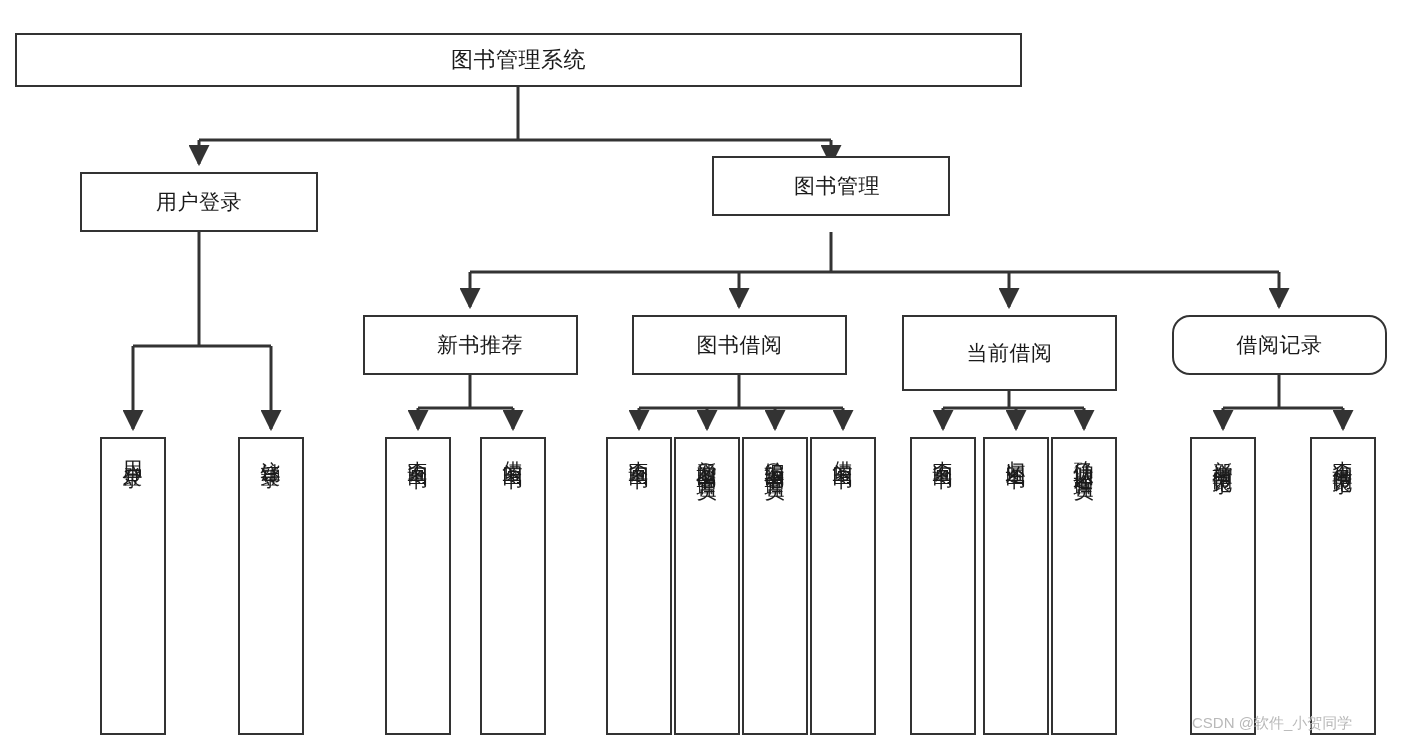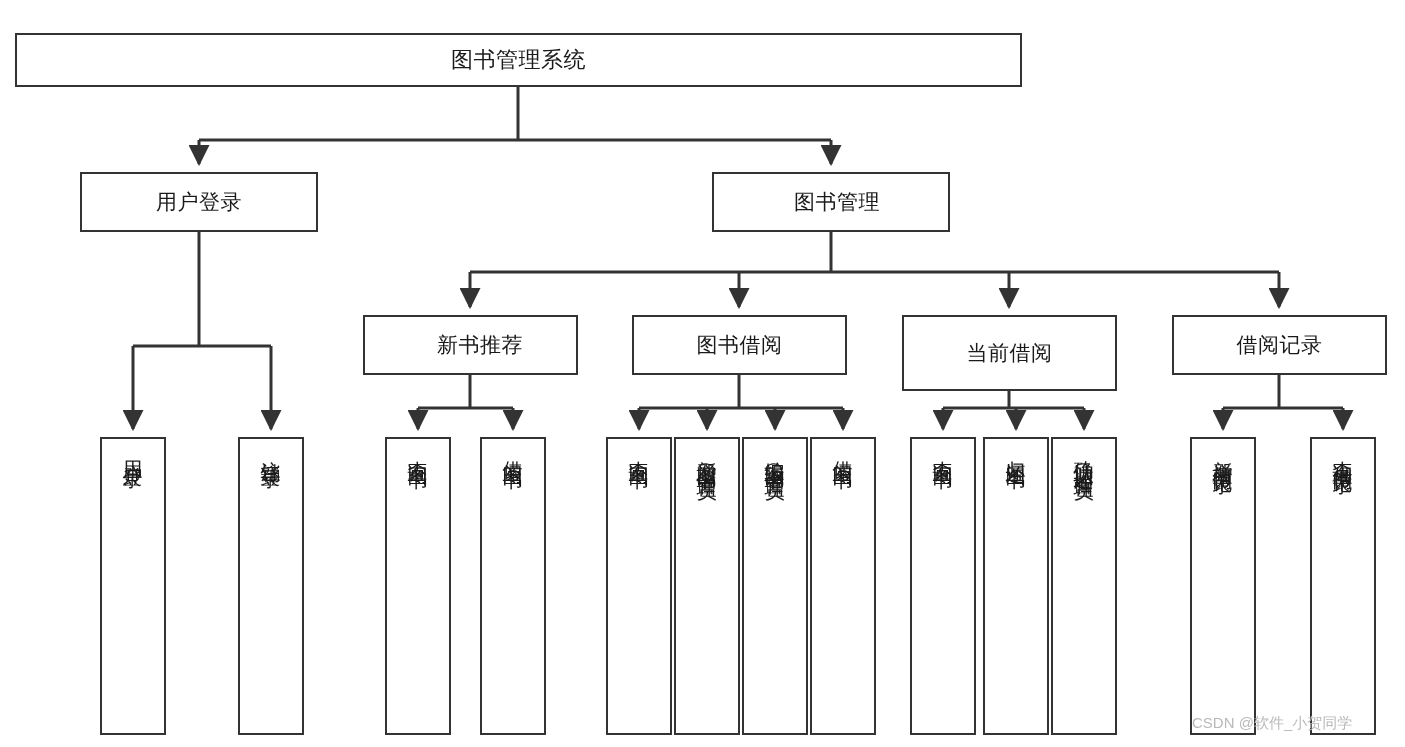--- a/index.html
+++ b/index.html
@@ -128,34 +128,34 @@
     </g>
   </svg>
 
   <div class="node root horiz" id="node-root" style="left: 15px; top: 13px; width: 1007px; height: 54px; margin-top: 20px;">
     <span class="htext">图书管理系统</span>
   </div>
 
   <div class="node horiz" id="node-l2-0" style="left: 80px; top: 172px; width: 238px; height: 60px;">
     <span class="htext">用户登录</span>
   </div>
-  <div class="node horiz" id="node-l2-1" style="left: 712px; top: 172px; width: 238px; height: 60px; padding-left: 12px;">
+  <div class="node horiz" id="node-l2-1" style="left: 712px; top: 156px; width: 238px; height: 60px; padding-left: 12px;">
     <span class="htext">图书管理</span>
   </div>
 
   <div class="node horiz" id="node-l3-0" style="left: 363px; top: 315px; width: 215px; height: 60px; padding-left: 19px;">
     <span class="htext">新书推荐</span>
   </div>
   <div class="node horiz" id="node-l3-1" style="left: 632px; top: 315px; width: 215px; height: 60px;">
     <span class="htext">图书借阅</span>
   </div>
   <div class="node horiz" id="node-l3-2" style="left: 902px; top: 315px; width: 215px; height: 76px;">
     <span class="htext">当前借阅</span>
   </div>
-  <div class="node horiz" id="node-l3-3" style="left: 1172px; top: 315px; width: 215px; height: 60px;">
+  <div class="node horiz" id="node-l3-3" style="left: 1172px; top: 315px; width: 215px; height: 60px; border-radius: 18px;">
     <span class="htext">借阅记录</span>
   </div>
 
   <div class="node leaf" id="node-leaf-0" style="left: 100px; top: 437px; width: 66px; height: 298px;">
     <span class="vtext">用户登录</span>
   </div>
   <div class="node leaf" id="node-leaf-1" style="left: 238px; top: 437px; width: 66px; height: 298px;">
     <span class="vtext">注销登录</span>
   </div>
   <div class="node leaf" id="node-leaf-2" style="left: 385px; top: 437px; width: 66px; height: 298px;">

